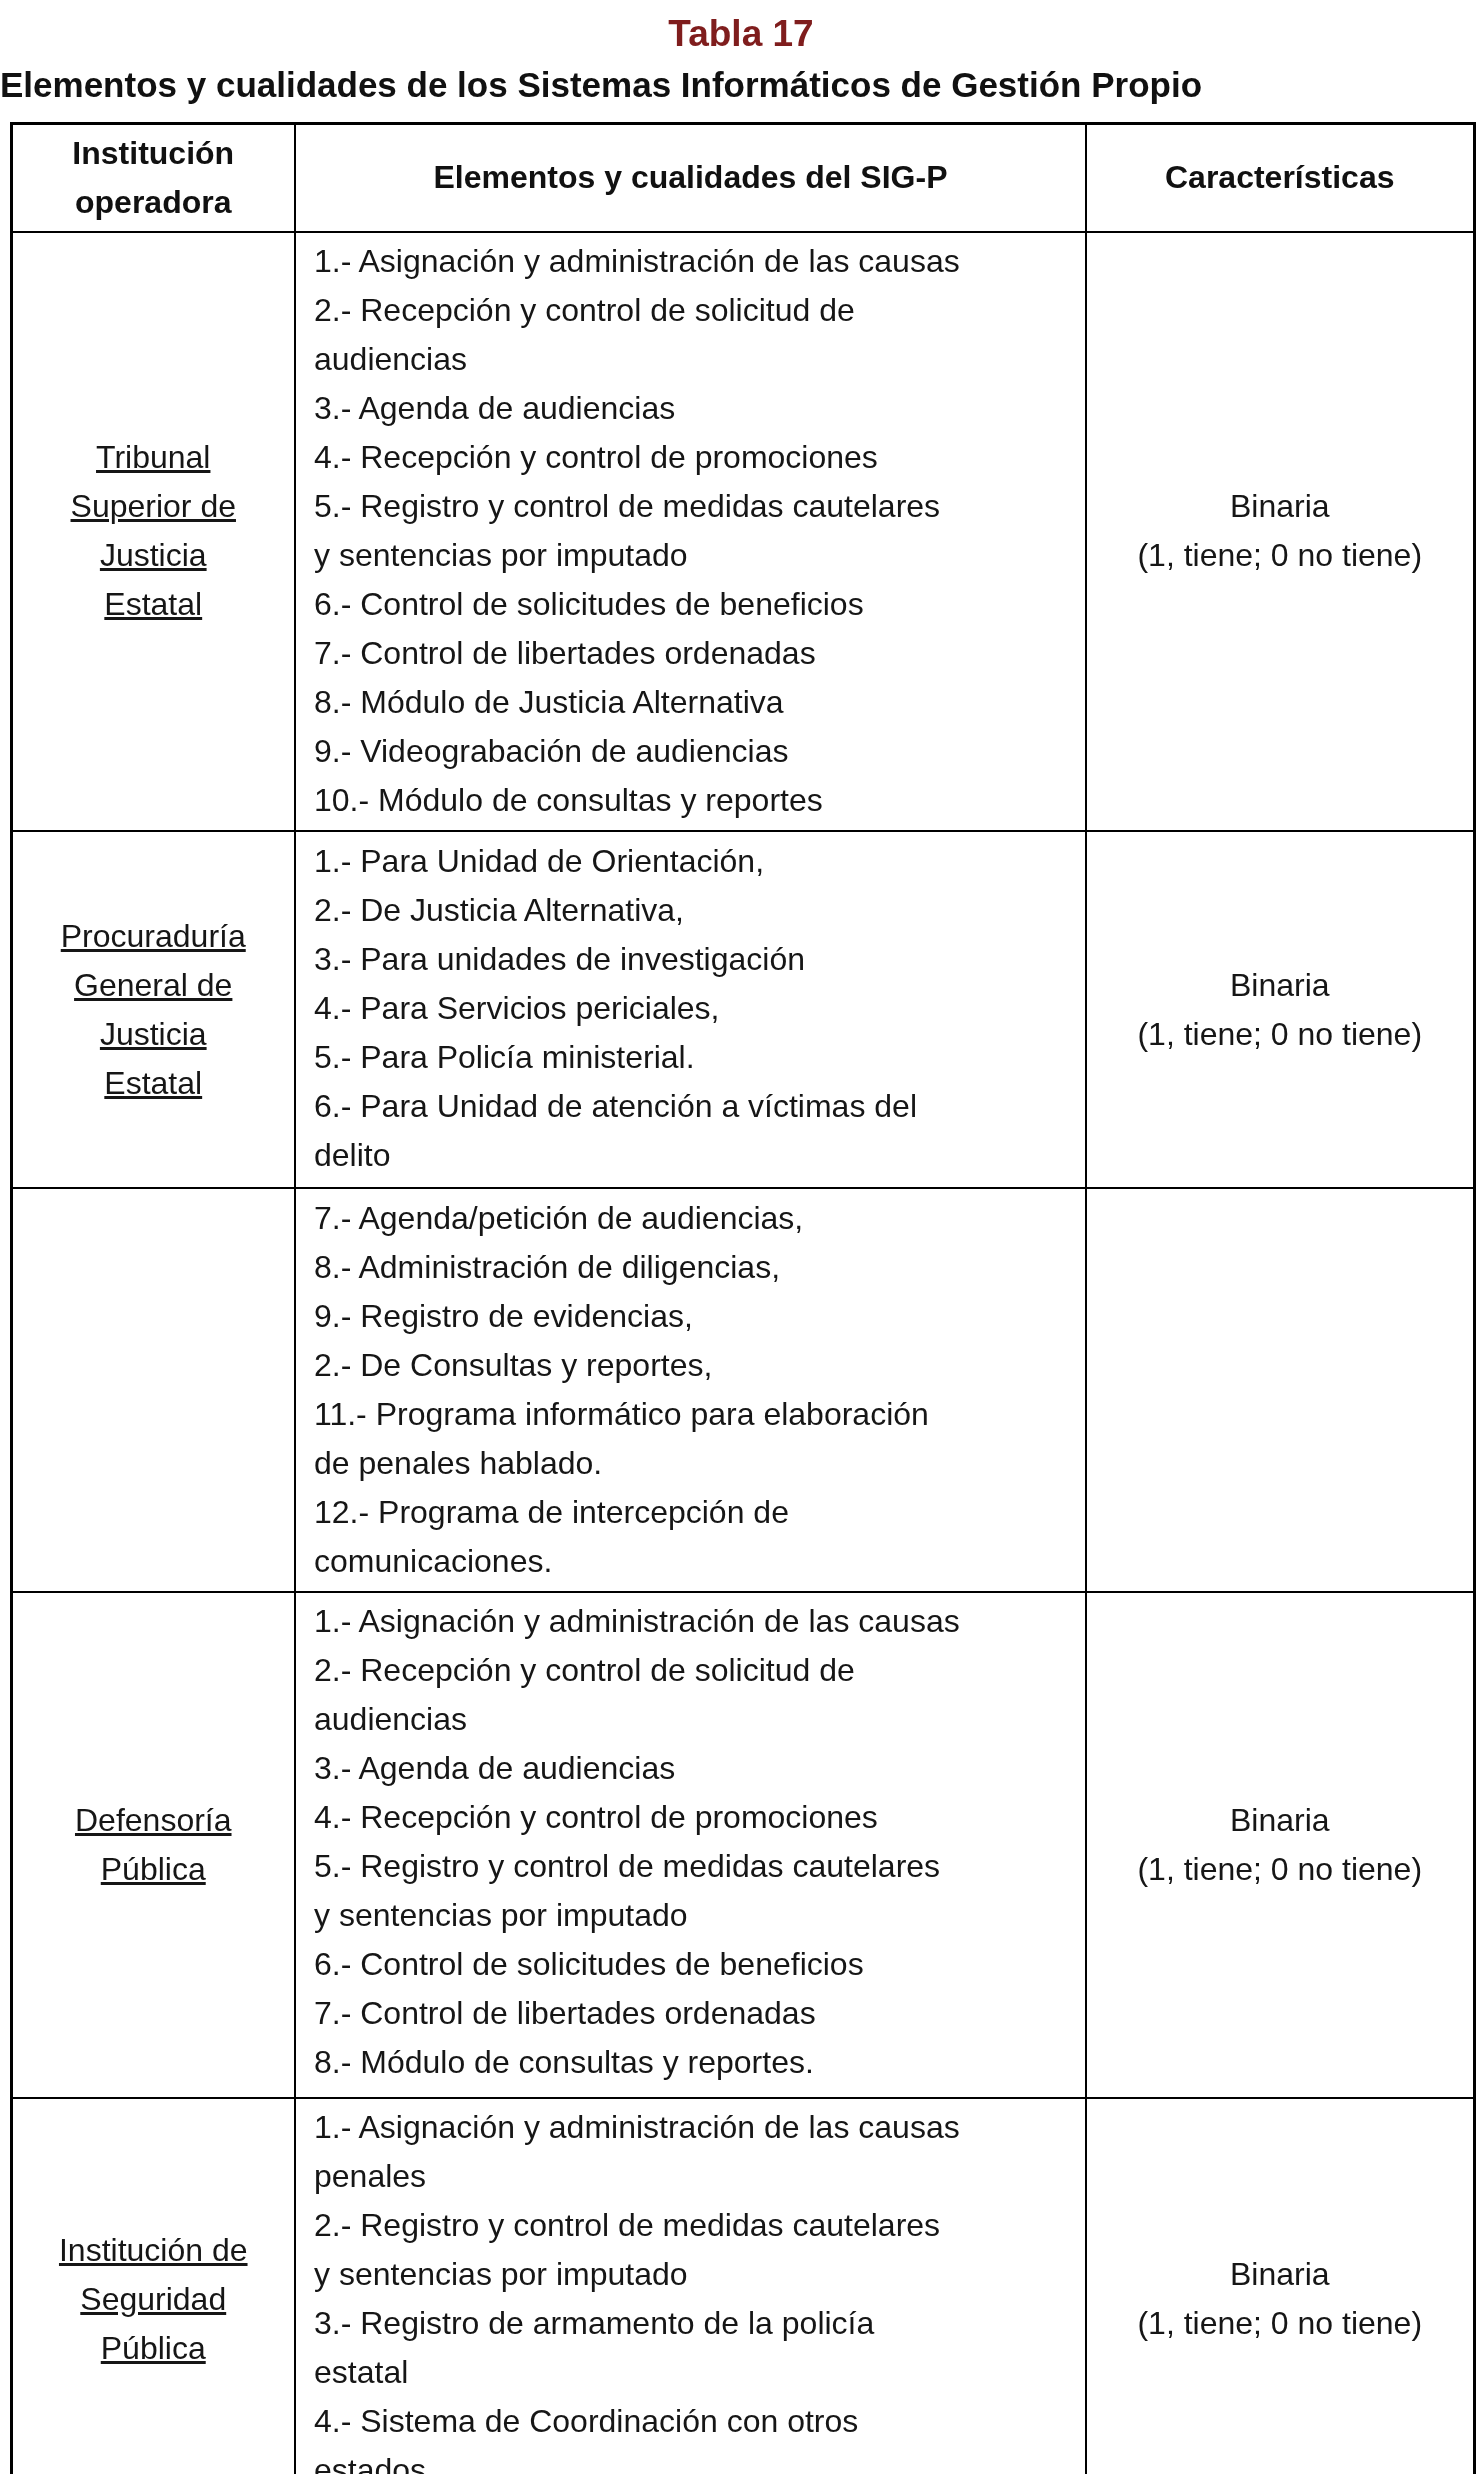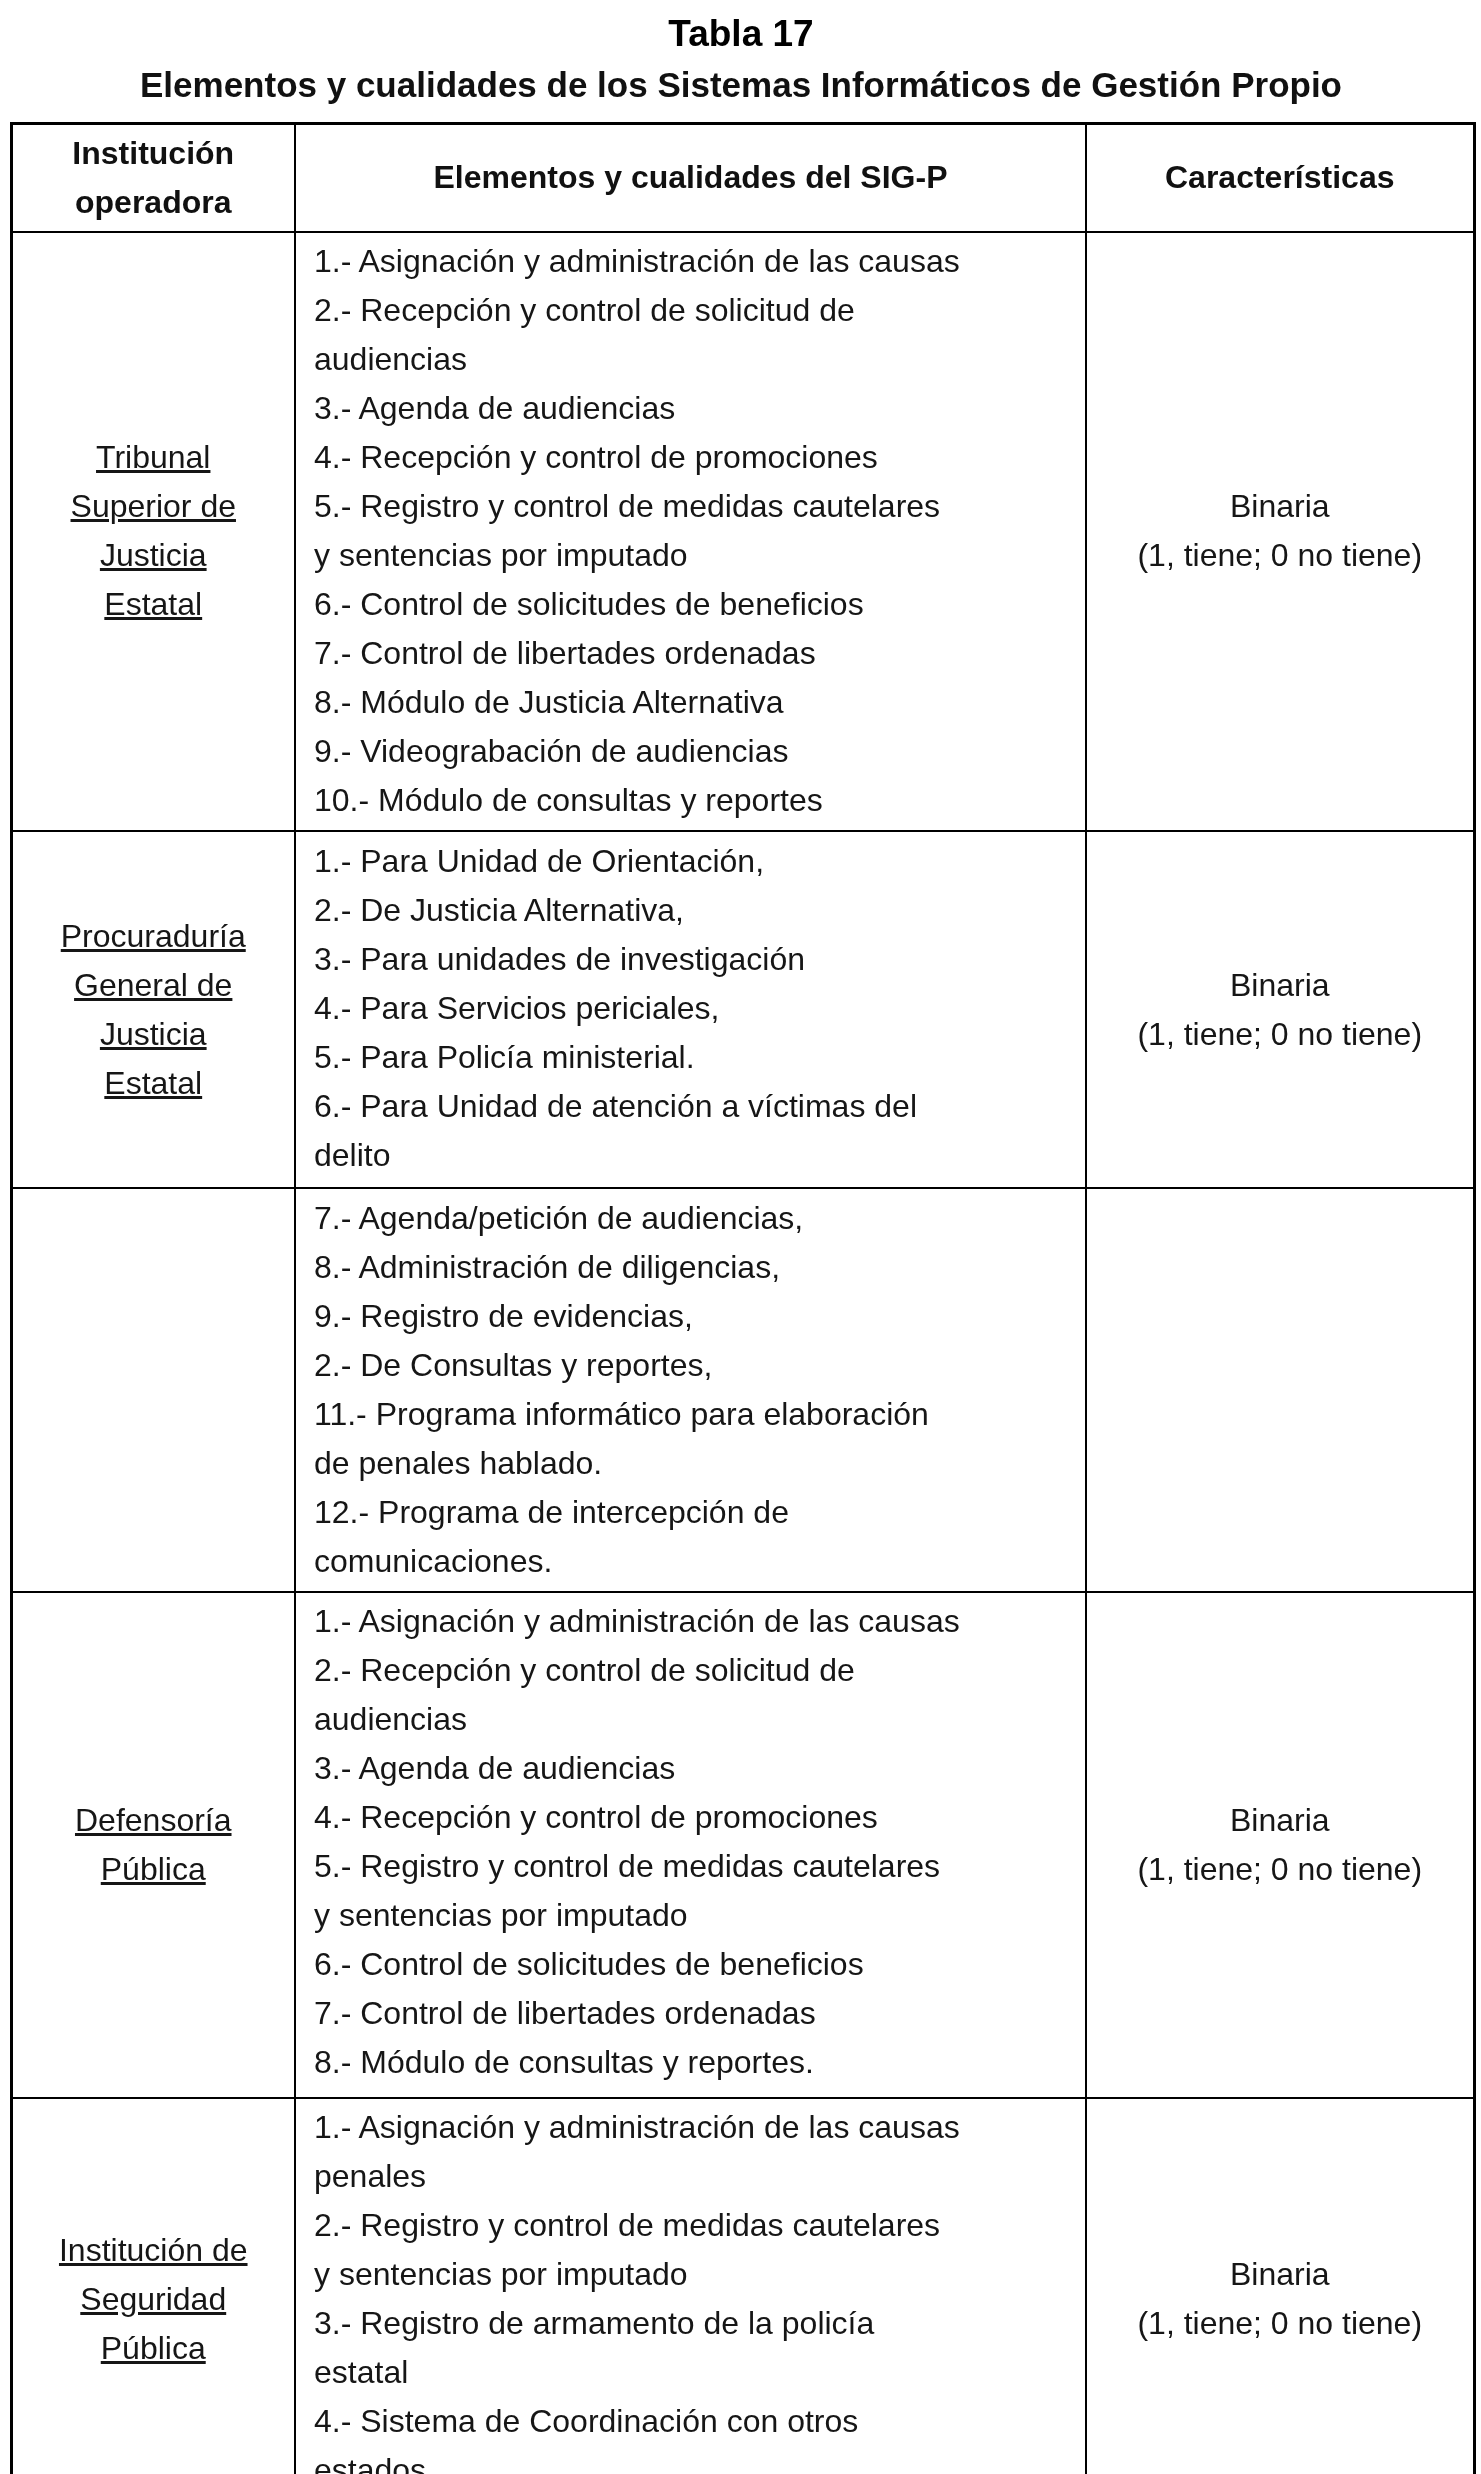--- a/index.html
+++ b/index.html
@@ -9,24 +9,23 @@
     min-height: 2475px;
     font-family: "Liberation Sans", "DejaVu Sans", sans-serif;
     color: #161616;
   }
   .page { width: 1482px; padding-top: 9.5px; }
   .doc-title {
     text-align: center;
     font-size: 37px;
     font-weight: bold;
     line-height: 47px;
-    color: #000000;
+    color: #7f1d1d;
   }
   .doc-subtitle {
-    text-align: center;
     font-size: 35px;
     font-weight: bold;
     line-height: 45px;
     margin-top: 5.7px;
     color: #111;
   }
   table.sig-table {
     border-collapse: collapse;
     table-layout: fixed;
     margin: 15px 0 0 9.5px;

